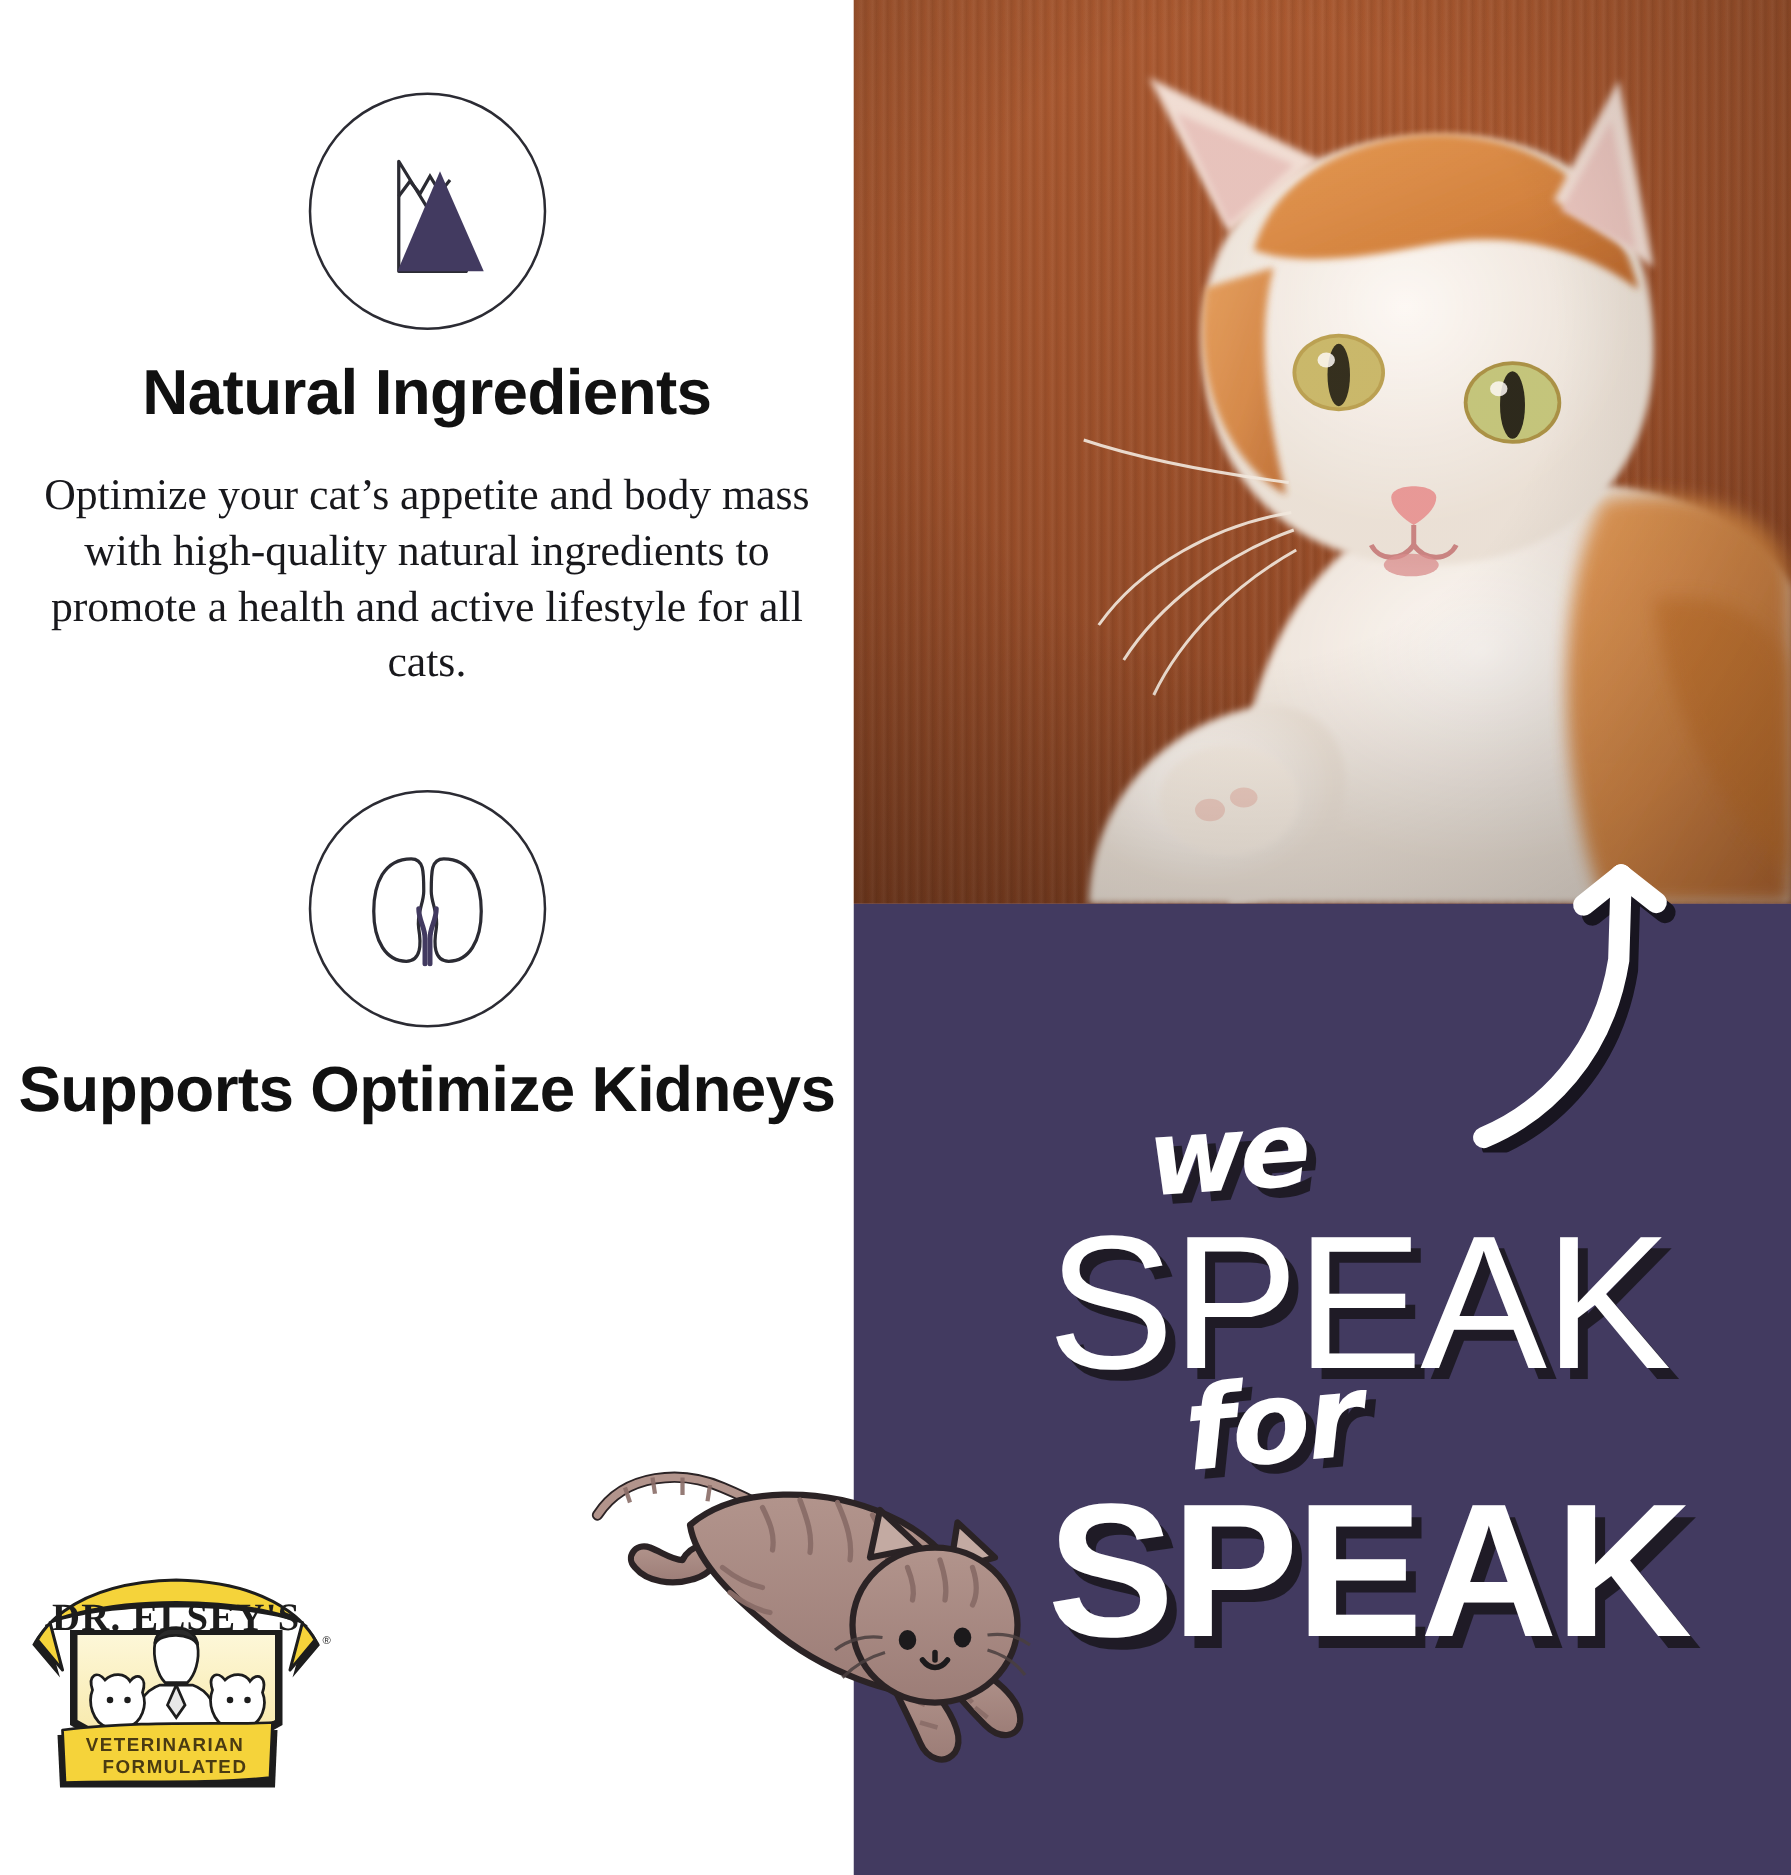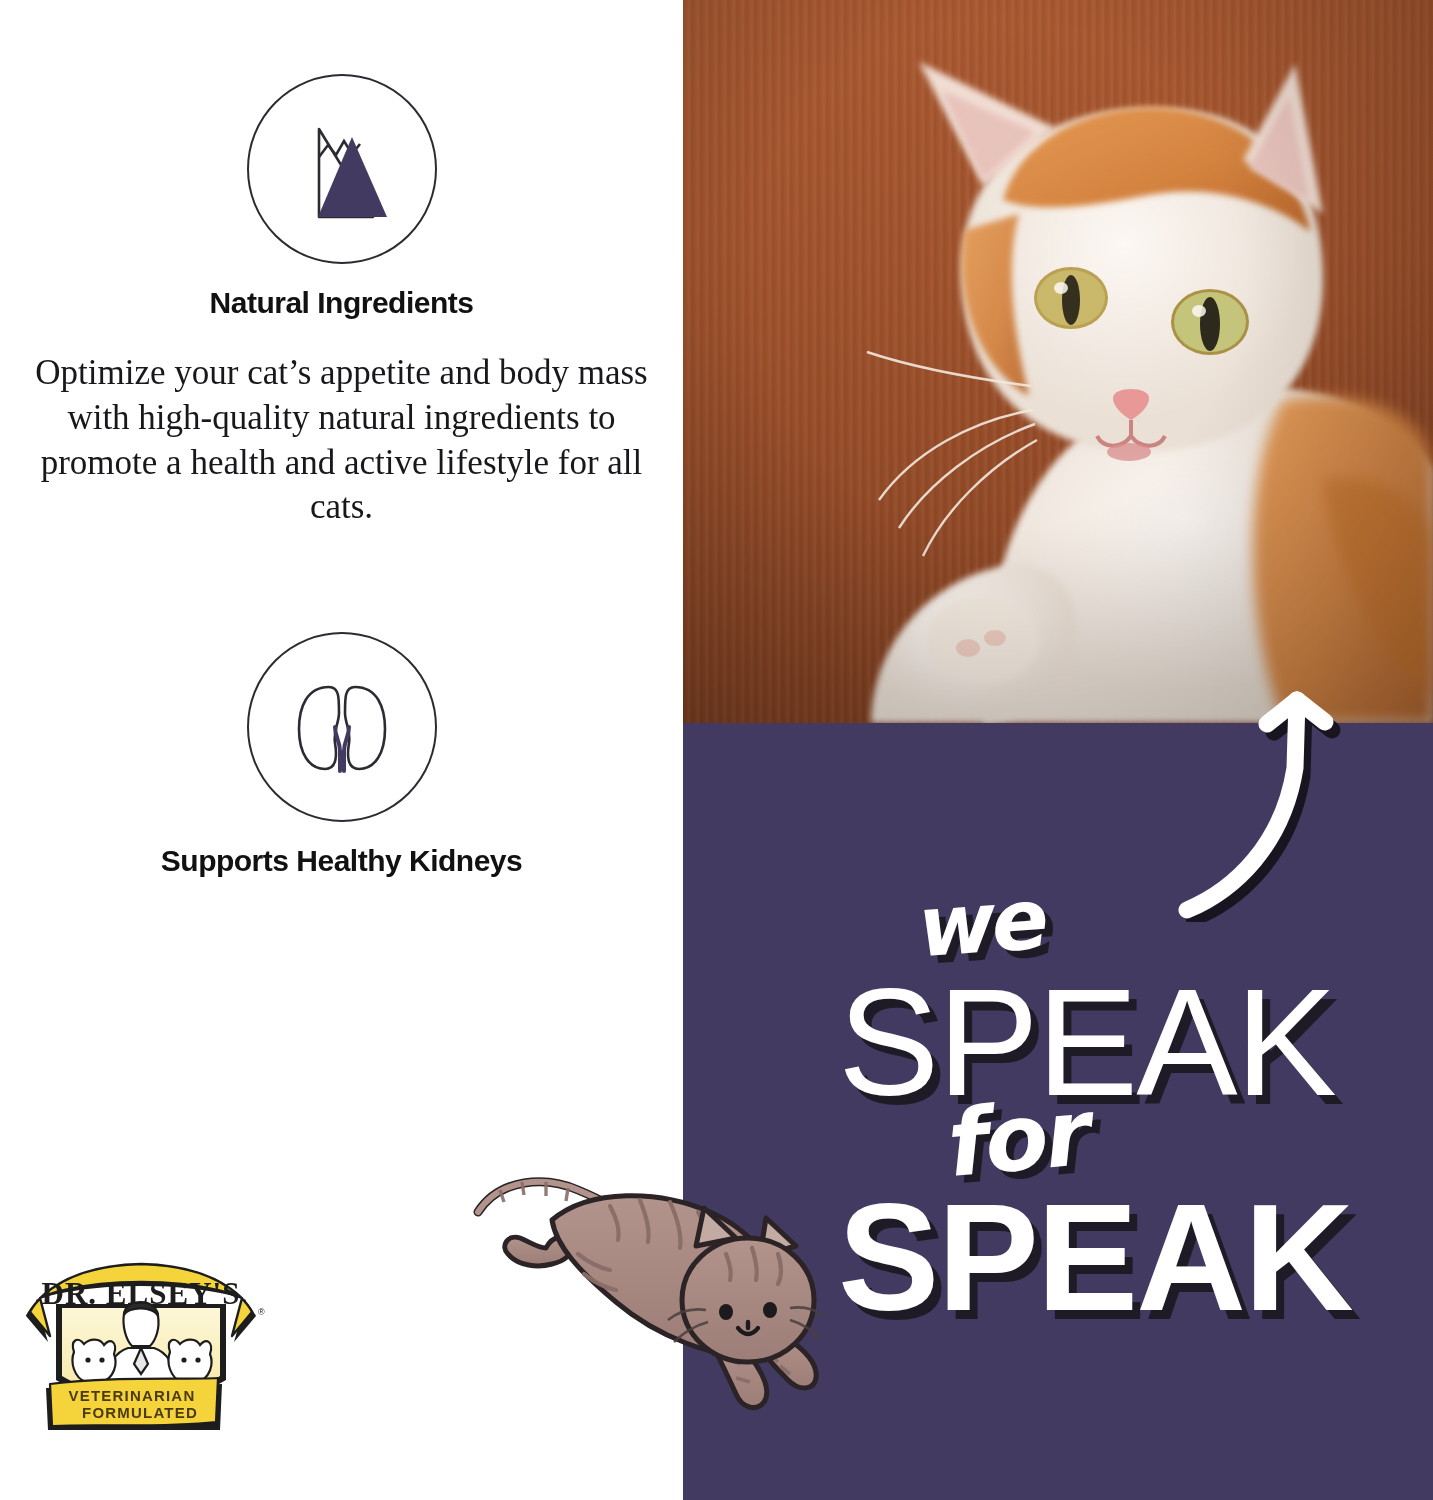--- a/index.html
+++ b/index.html
@@ -39,21 +39,21 @@
     border-radius:50%;
     display:flex;align-items:center;justify-content:center;
     box-sizing:border-box;
     background:#fff;
   }
 
   .feature-title{
     margin:22px 0 0 0;
     font-family:"Liberation Sans", sans-serif;
     font-weight:bold;
-    font-size:30px;
+    font-size:51px;
     letter-spacing:-0.5px;
     color:#111111;
     line-height:1.1;
   }
   .feature-body{
     margin:32px auto 0 auto;
     width:640px;
     font-family:"Liberation Serif", serif;
     font-size:35px;
     line-height:1.28;
@@ -178,21 +178,21 @@
 
     <div class="feature feature-2">
       <div class="icon-circle">
         <svg width="130" height="120" viewBox="0 0 130 120">
           <path d="M52 20 C30 20 22 40 22 62 C22 86 32 102 48 102 C60 102 60 88 58 76 C56 64 62 56 62 46 C62 30 62 20 52 20 Z" fill="#ffffff" stroke="#2b2b33" stroke-width="2.6" stroke-linejoin="round"></path>
           <path d="M78 20 C100 20 108 40 108 62 C108 86 98 102 82 102 C70 102 70 88 72 76 C74 64 68 56 68 46 C68 30 68 20 78 20 Z" fill="#ffffff" stroke="#2b2b33" stroke-width="2.6" stroke-linejoin="round"></path>
           <path d="M58 60 C58 70 63 74 63 84 L63 104" fill="none" stroke="#423A60" stroke-width="4" stroke-linecap="round"></path>
           <path d="M72 60 C72 70 67 74 67 84 L67 104" fill="none" stroke="#423A60" stroke-width="4" stroke-linecap="round"></path>
         </svg>
       </div>
-      <h2 class="feature-title">Supports Healthy Kidneys</h2>
+      <h2 class="feature-title">Supports Optimize Kidneys</h2>
     </div>
 
     <div class="logo">
       <svg width="258" height="190" viewBox="0 0 258 190">
 
         <path d="M44 52 L214 52 L214 128 L129 176 L44 128 Z" fill="#1d1d1d"></path>
         <path d="M50 56 L208 56 L208 124 L129 168 L50 124 Z" fill="url(#shieldgrad)"></path>
         <defs>
           <linearGradient id="shieldgrad" x1="0" y1="0" x2="0" y2="1">
             <stop offset="0%" stop-color="#fdf7d8"></stop>

